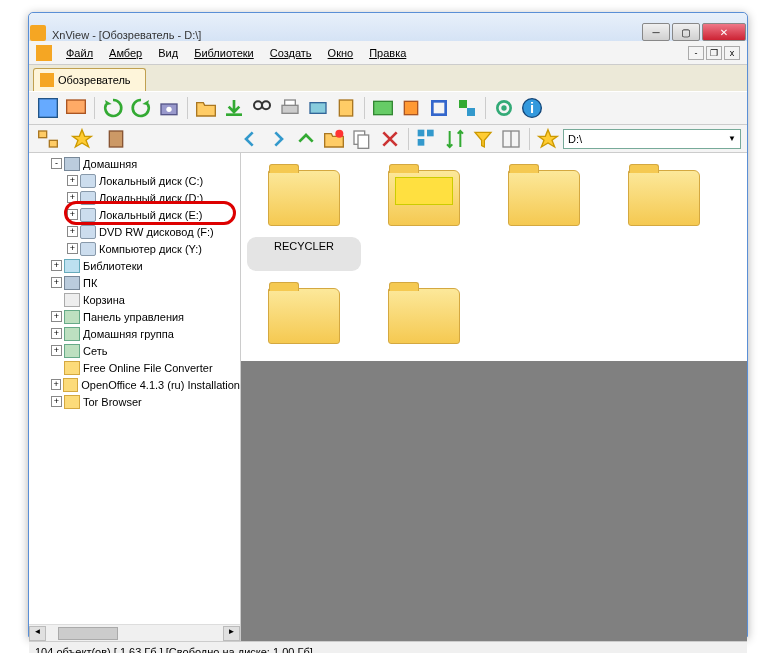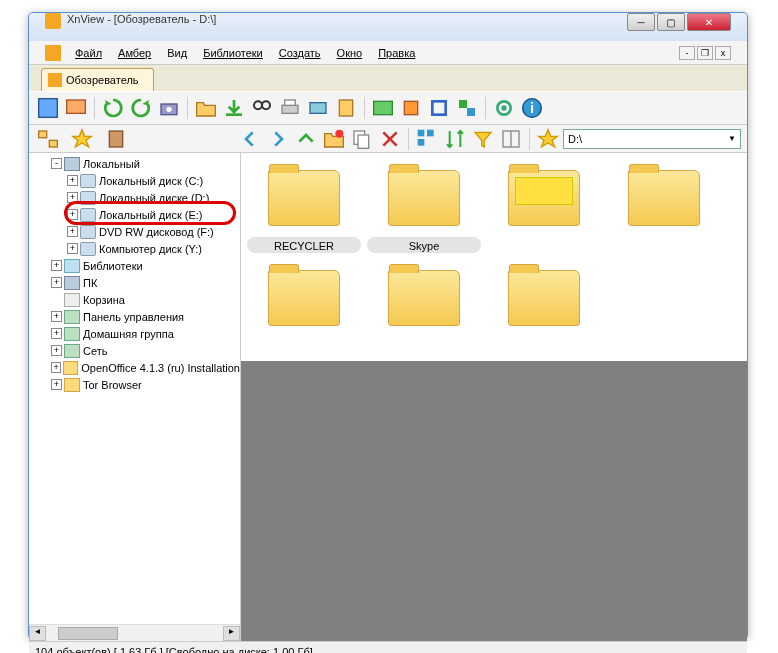--- a/index.html
+++ b/index.html
@@ -1,35 +1,35 @@
 <!DOCTYPE html>
 <html><head>
 <meta charset="utf-8">
 <style>
 * { margin: 0; padding: 0; box-sizing: border-box; font-family: Tahoma, sans-serif; font-size: 11px; }
 body { background: #fff; width: 778px; height: 653px; position: relative; overflow: hidden; }
 
 .window { position: absolute; left: 28px; top: 12px; width: 720px; height: 625px; background: #f0f0f0; border: 1px solid #5a8fd6; border-radius: 5px 5px 0 0; box-shadow: 0 2px 10px rgba(0,0,0,0.3); }
 
-.titlebar { height: 28px; background: linear-gradient(#e8f0fa, #d5e3f5); display: flex; align-items: flex-start; padding: 0 16px; border-radius: 5px 5px 0 0; }
+.titlebar { height: 28px; background: linear-gradient(#e8f0fa, #d5e3f5); display: flex; align-items: flex-end; padding: 0 1px; border-radius: 5px 5px 0 0; }
 .titlebar .appicon { width: 16px; height: 16px; background: #f5a623; border-radius: 2px; margin-right: 6px; }
 .titlebar .title { flex: 1; color: #333; }
 .titlebar .winbtns { display: flex; gap: 2px; }
 .winbtn { width: 28px; height: 18px; border: 1px solid #888; border-radius: 2px; display: flex; align-items: center; justify-content: center; font-size: 10px; cursor: pointer; }
 .winbtn.min, .winbtn.max { background: linear-gradient(#f0f0f0,#d0d0d0); }
 .winbtn.close { background: linear-gradient(#e78,#c23); color: #fff; width: 44px; }
 
-.menubar { height: 24px; background: #f4f4f4; display: flex; align-items: center; padding: 0 16px; border-bottom: 1px solid #ccc; }
+.menubar { height: 24px; background: #f4f4f4; display: flex; align-items: center; padding: 0 7px; border-bottom: 1px solid #ccc; }
 .menubar .micon { width: 16px; height: 16px; background: #f5a623; margin-right: 6px; }
 .menubar .mitem { padding: 3px 8px; cursor: pointer; }
 .menubar .mitem u { text-decoration: underline; }
 .menubar .spacer { flex: 1; }
 .menubar .mdibtn { width: 16px; height: 14px; border: 1px solid #aaa; margin-left: 2px; font-size: 9px; text-align: center; line-height: 12px; cursor: pointer; }
 
-.tabbar { height: 26px; background: #ece9d8; display: flex; align-items: flex-end; padding: 0 12px; }
+.tabbar { height: 26px; background: #ece9d8; display: flex; align-items: flex-end; padding: 0 4px; }
 .tab { background: #fef5da; border: 1px solid #c0a050; border-bottom: none; padding: 4px 14px 4px 6px; border-radius: 3px 3px 0 0; display: flex; align-items: center; gap: 4px; cursor: pointer; }
 .tab .ticon { width: 14px; height: 14px; background: #f5a623; }
 
 .toolbar1 { height: 34px; background: #f4f4f4; border-top: 1px solid #fff; border-bottom: 1px solid #ccc; display: flex; align-items: center; padding: 0 6px; gap: 2px; }
 .tbtn { width: 26px; height: 26px; border: 1px solid transparent; border-radius: 3px; display: flex; align-items: center; justify-content: center; cursor: pointer; }
 .tsep { width: 1px; height: 22px; background: #ccc; margin: 0 3px; }
 
 .toolbar2 { height: 28px; background: #f4f4f4; border-bottom: 1px solid #ccc; display: flex; align-items: center; padding: 0 6px; gap: 2px; }
 .toolbar2 .left { width: 200px; display: flex; gap: 8px; align-items: center; }
 .toolbar2 .right { flex: 1; display: flex; align-items: center; gap: 2px; }
@@ -59,21 +59,21 @@
 .hscroll .sbtn { width: 17px; height: 15px; background: #e0e0e0; border: 1px solid #bbb; font-size: 8px; text-align: center; }
 .hscroll .thumb { width: 60px; height: 13px; background: #ccc; border: 1px solid #aaa; margin-left: 12px; }
 
 .contentpanel { flex: 1; display: flex; flex-direction: column; }
 .thumbs { height: 208px; background: #fff; padding: 6px; display: flex; flex-wrap: wrap; gap: 6px; align-content: flex-start; overflow: hidden; }
 .thumbcell { width: 114px; }
 .thumbimg { width: 114px; height: 78px; display: flex; align-items: center; justify-content: center; }
 .foldershape { width: 72px; height: 56px; background: linear-gradient(#fce89a,#f5c951); border: 1px solid #d4a840; border-radius: 2px 6px 3px 3px; position: relative; }
 .foldershape::before { content: ""; position: absolute; top: -7px; left: 0; width: 28px; height: 8px; background: #f5c951; border: 1px solid #d4a840; border-bottom: none; border-radius: 3px 3px 0 0; }
 .foldershape.banner::after { content: ""; position: absolute; top: 6px; left: 6px; right: 6px; height: 26px; background: #ffe040; border: 1px solid #cc0; }
-.thumblabel { height: 16px; background: #e4e4e4; text-align: center; line-height: 18px; overflow: hidden; border-radius: 9px; }
+.thumblabel { height: 34px; background: #e4e4e4; text-align: center; line-height: 18px; overflow: hidden; border-radius: 9px; }
 .graypane { flex: 1; background: #808080; }
 
 .statusbar { height: 21px; background: #f0f0f0; border-top: 1px solid #ccc; display: flex; align-items: center; padding: 0 6px; }
 
 svg { width: 100%; height: 100%; }
 </style>
 </head>
 <body>
 
 <div class="window">
@@ -299,31 +299,31 @@
       </div>
     </div>
   </div>
 
   <div class="mainarea">
     <div class="treepanel">
       <div class="tree" id="tree">
           <div class="treerow ind2">
             <div class="exp">-</div>
             <div class="nicon comp-icon"></div>
-            <span class="lbl">Локальный</span>
+            <span class="lbl">Домашняя</span>
           </div>
           <div class="treerow ind3">
             <div class="exp">+</div>
             <div class="nicon drive-icon"></div>
             <span class="lbl">Локальный диск (C:)</span>
           </div>
           <div class="treerow ind3">
             <div class="exp">+</div>
             <div class="nicon drive-icon"></div>
-            <span class="lbl">Локальный диске (D:)</span>
+            <span class="lbl">Локальный диск (D:)</span>
           </div>
           <div class="treerow ind3">
             <div class="exp">+</div>
             <div class="nicon drive-icon"></div>
             <span class="lbl">Локальный диск (E:)</span>
           </div>
           <div class="treerow ind3">
             <div class="exp">+</div>
             <div class="nicon drive-icon"></div>
             <span class="lbl">DVD RW дисковод (F:)</span>
@@ -355,20 +355,25 @@
           </div>
           <div class="treerow ind2">
             <div class="exp">+</div>
             <div class="nicon net-icon"></div>
             <span class="lbl">Домашняя группа</span>
           </div>
           <div class="treerow ind2">
             <div class="exp">+</div>
             <div class="nicon net-icon"></div>
             <span class="lbl">Сеть</span>
+          </div>
+          <div class="treerow ind2">
+            <div class="noexp"></div>
+            <div class="nicon folder-icon"></div>
+            <span class="lbl">Free Online File Converter</span>
           </div>
           <div class="treerow ind2">
             <div class="exp">+</div>
             <div class="nicon folder-icon"></div>
             <span class="lbl">OpenOffice 4.1.3 (ru) Installation</span>
           </div>
           <div class="treerow ind2">
             <div class="exp">+</div>
             <div class="nicon folder-icon"></div>
             <span class="lbl">Tor Browser</span>
@@ -384,26 +389,20 @@
     <div class="contentpanel">
       <div class="thumbs" id="thumbs">
           <div class="thumbcell">
             <div class="thumbimg">
               <div class="foldershape"></div>
             </div>
             <div class="thumblabel">RECYCLER</div>
           </div>
           <div class="thumbcell">
             <div class="thumbimg">
-              <div class="foldershape"></div>
-            </div>
-            <div class="thumblabel">Skype</div>
-          </div>
-          <div class="thumbcell">
-            <div class="thumbimg">
               <div class="foldershape banner"></div>
             </div>
           </div>
           <div class="thumbcell">
             <div class="thumbimg">
               <div class="foldershape"></div>
             </div>
           </div>
           <div class="thumbcell">
             <div class="thumbimg">

